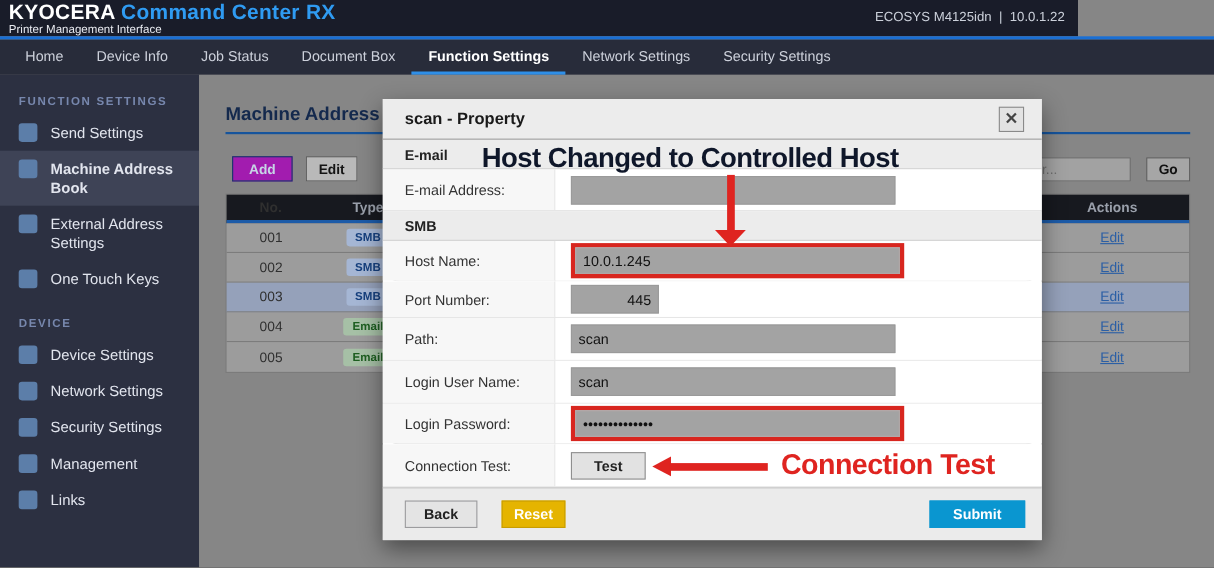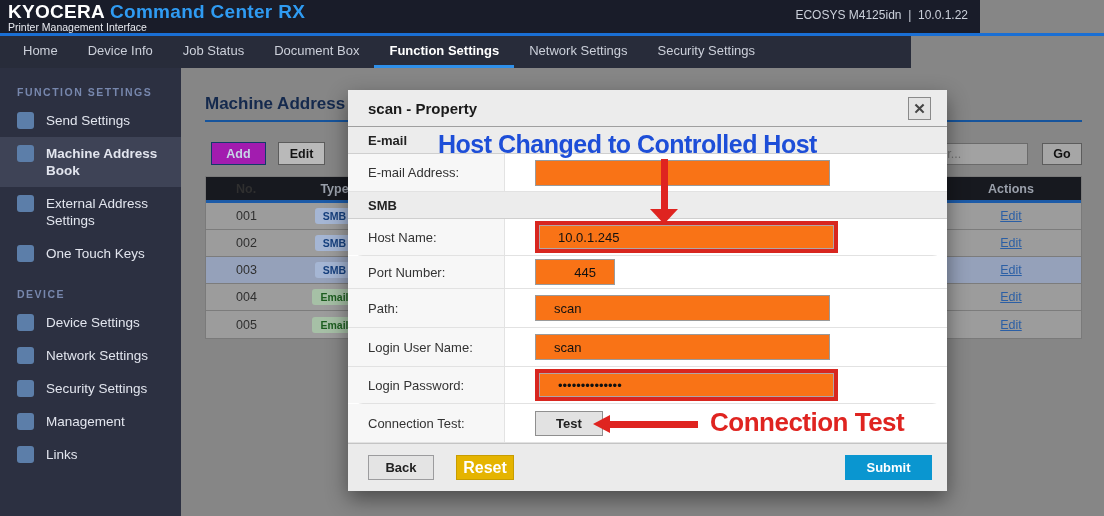--- a/index.html
+++ b/index.html
@@ -9,21 +9,21 @@
   
   .topbar { position:absolute; top:0; left:0; width:980px; height:33px; background:#191c29; }
   .brand { position:absolute; top:1px; left:8px; font-size:19px; font-weight:bold; letter-spacing:.3px; white-space:nowrap; }
   .brand .kyocera { color:#ffffff; }
   .brand .product { color:#2f9bf2; }
   .subtitle { position:absolute; top:21px; left:8px; font-size:10.5px; color:#e8eaf0; }
   .devinfo { position:absolute; top:8px; right:12px; font-size:12px; color:#ccd1db; white-space:nowrap; }
   .blueline { position:absolute; top:33px; left:0; width:1104px; height:3px; background:#1a6fd4; }
 
   
-  .navbar { position:absolute; top:36px; left:0; width:911px; height:32px; background:#282c3a; display:flex; align-items:stretch; padding-left:8px; }
+  .navbar { position:absolute; top:36px; left:0; width:1104px; height:32px; background:#282c3a; display:flex; align-items:stretch; padding-left:8px; }
   .navitem { color:#ccd0da; font-size:13px; line-height:29px; padding:0 15px; cursor:pointer; }
   .navitem.active { color:#ffffff; font-weight:bold; border-bottom:3px solid #2f8fe8; }
 
   
   .sidebar { position:absolute; top:68px; left:0; width:181px; height:448px; background:#2c3041; overflow:hidden; }
   .side-sec { color:#7787ad; font-size:10.5px; font-weight:bold; letter-spacing:1.5px; padding:18px 0 6px 17px; }
   .side-item { display:flex; align-items:flex-start; gap:12px; padding:8px 6px 8px 17px; color:#e2e5ee; font-size:13.5px; cursor:pointer; line-height:17px; }
   .side-item.active { background:#3e4356; font-weight:bold; }
   .sq { flex:0 0 17px; width:17px; height:17px; background:#5c7ea9; border-radius:3px; margin-top:0px; }
 
@@ -53,36 +53,36 @@
   .badge.smb { background:#a5b6d4; color:#16407e; }
   .badge.email { background:#a6c0a6; color:#1d5e20; }
   .namelink { color:#274b86; text-decoration:underline; cursor:pointer; }
   .editlink { color:#2b5fa5; font-size:12.5px; text-decoration:underline; cursor:pointer; }
 
   
   .modal { position:absolute; top:90px; left:348px; width:599px; height:401px; background:#ffffff; box-shadow:0 8px 20px rgba(0,0,0,0.45); z-index:50; }
   .m-title { height:37px; background:#ececec; border-bottom:1px solid #9f9f9f; display:flex; align-items:center; padding-left:20px; font-size:15px; font-weight:bold; color:#1a1a1a; position:relative; }
   .m-close { position:absolute; top:7px; right:16px; width:23px; height:23px; background:#e3e3e3; border:1px solid #8a8a8a; color:#444; font-size:15px; line-height:21px; text-align:center; cursor:pointer; }
   .m-sec { background:#ececec; border-bottom:1px solid #cfcfcf; display:flex; align-items:center; padding-left:20px; font-size:13px; font-weight:bold; color:#222; height:27px; }
-  .m-row { display:flex; border-bottom:1px solid #e2e2e2;gap:16px; }
+  .m-row { display:flex; border-bottom:1px solid #e2e2e2; }
   .m-label { width:157px; background:#f7f7f7; border-right:1px solid #e3e3e3; padding-left:20px; display:flex; align-items:center; font-size:13px; color:#333; }
   .m-value { flex:1; background:#fff; padding-left:14px; display:flex; align-items:center; }
   .h38{height:38px;} .h37{height:37px;border-radius:15px;} .h33{height:33px;} .h39{height:39px;}
-  .inp { width:295px; height:26px; border:1px solid #9a9a9a; font-size:13px; padding:0 18px; background:#f97316; color:#111; }
+  .inp { width:295px; height:26px; border:1px solid #9a9a9a; font-size:13px; padding:0 6px; background:#a3a3a3; color:#111; }
   .inp.short { width:80px;text-align:right; }
   .redwrap { border:4px solid #d8261f; width:303px; background:#fff; }
   .redwrap .inp { width:100%; height:24px; border:1px solid #b0a6a6; }
   .btn-test { width:68px; height:25px; background:#e2e2e2; border:1px solid #8f8f8f; font-size:13px; font-weight:bold; color:#222; cursor:pointer; }
   .m-footer { height:48px; background:#ebebeb; border-top:1px solid #c4c4c4; display:flex; align-items:center; padding:0 15px 0 20px; }
   .btn-back { width:66px; height:25px; background:#e4e4e4; border:1px solid #9c9c9e; font-size:13px; font-weight:bold; color:#222; cursor:pointer; }
-  .btn-reset { margin-left:22px; width:58px; height:25px; background:#e5b400; border:1px solid #c89d00; font-size:16px; font-weight:bold; color:#fff; cursor:pointer; }
+  .btn-reset { margin-left:22px; width:58px; height:25px; background:#e5b400; border:1px solid #c89d00; font-size:13px; font-weight:bold; color:#fff; cursor:pointer; }
   .btn-submit { margin-left:auto; width:87px; height:25px; background:#0a96d0; border:1px solid #0a96d0; font-size:13px; font-weight:bold; color:#fff; cursor:pointer; }
 
   
-  .note-host { position:absolute; left:90px; top:40px; font-size:25px; font-weight:bold; color:#1d4ed8; white-space:nowrap; letter-spacing:-0.5px; z-index:60; }
+  .note-host { position:absolute; left:90px; top:40px; font-size:25px; font-weight:bold; color:#0f172a; white-space:nowrap; letter-spacing:-0.5px; z-index:60; }
   .ad-shaft { position:absolute; left:313px; top:69px; width:7px; height:51px; background:#df2420; z-index:60; }
   .ad-head { position:absolute; left:302px; top:119px; width:0; height:0; border-left:14px solid transparent; border-right:14px solid transparent; border-top:15px solid #df2420; z-index:60; }
   .al-head { position:absolute; left:245px; top:325px; width:0; height:0; border-top:9px solid transparent; border-bottom:9px solid transparent; border-right:17px solid #df2420; z-index:60; }
   .al-shaft { position:absolute; left:261px; top:331px; width:89px; height:7px; background:#df2420; z-index:60; }
   .note-test { position:absolute; left:362px; top:317px; font-size:26px; font-weight:bold; color:#df2420; white-space:nowrap; letter-spacing:-0.5px; z-index:60; }
 </style>
 </head>
 <body>
 
 <div id="app">

